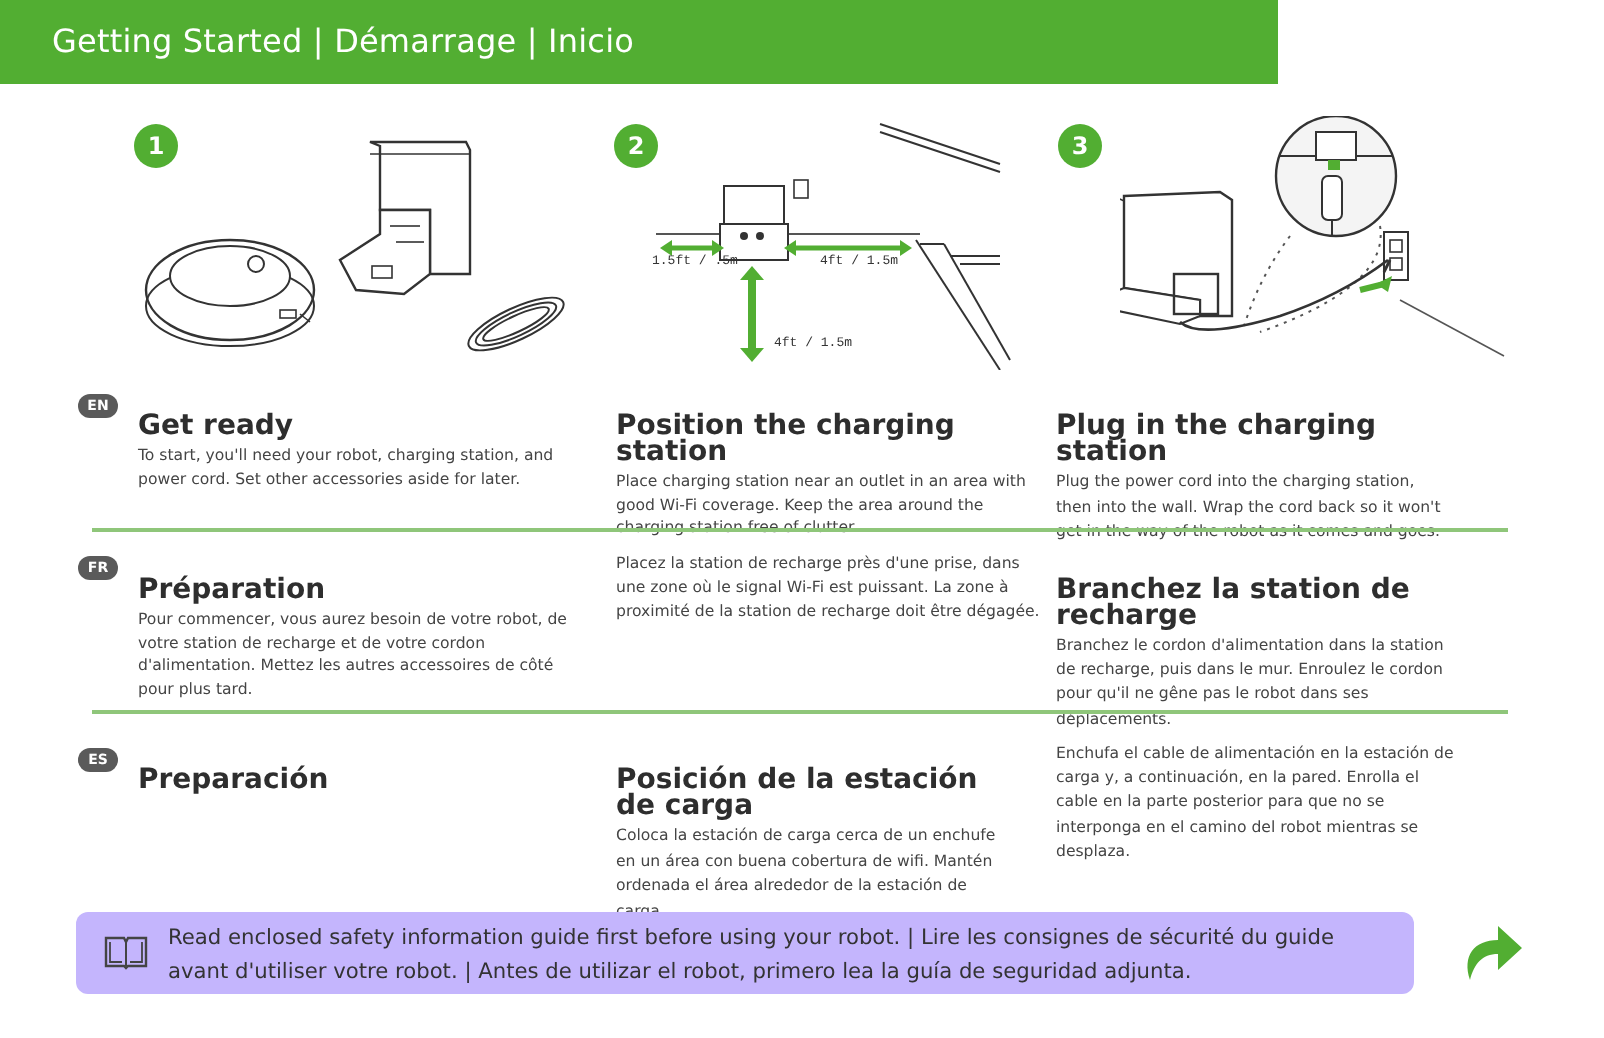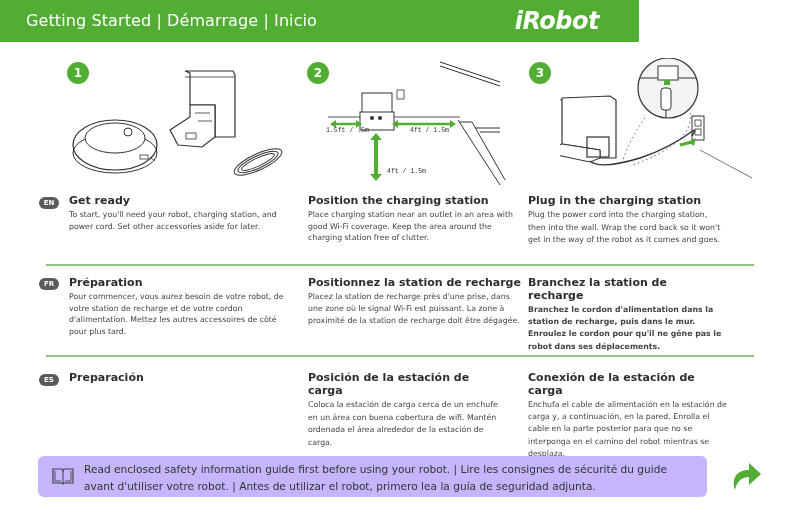--- a/index.html
+++ b/index.html
@@ -10,37 +10,36 @@
   .header-title { position: absolute; left: 26px; top: 11px; font-size: 16px; color: #ffffff; letter-spacing: 0.1px; }
   .brand-logo { position: absolute; right: 40px; top: 7px; font-size: 24px; font-weight: bold; font-style: italic; color: #ffffff; letter-spacing: -0.5px; font-family: "DejaVu Sans", sans-serif; }
 
   .step-badge { position: absolute; width: 22px; height: 22px; border-radius: 50%; background: #52ae32; color: #fff; font-size: 12px; font-weight: bold; text-align: center; line-height: 22px; }
 
   .illus { position: absolute; font-family: Liberation Mono, monospace; }
 
   .lang-badge { position: absolute; width: 20px; height: 12px; border-radius: 6px; background: #5a5a5a; color: #fff; font-size: 7px; font-weight: bold; text-align: center; line-height: 12px; }
 
   .col { position: absolute; }
-  .col h3 { font-size: 11px; font-weight: bold; color: #2e2e2e; margin-bottom: 2px; line-height: 13px; }
+  .col h3 { font-size: 14px; font-weight: bold; color: #2e2e2e; margin-bottom: 2px; line-height: 13px; margin-top: 13px; }
   .col p { font-size: 7.8px; line-height: 11.6px; color: #444; }
 
   .divider { position: absolute; height: 1.5px; background: #8fc67a; }
 
   .safety-box { position: absolute; left: 38px; top: 456px; width: 669px; height: 41px; background: #c4b5fd; border-radius: 6px; }
   .safety-text { position: absolute; left: 46px; top: 5px; width: 600px; font-size: 10.6px; line-height: 16.5px; color: #333; }
   .book-icon { position: absolute; left: 13px; top: 10px; }
 
   .next-arrow { position: absolute; left: 729px; top: 458px; }
 </style>
 </head>
 <body>
 
 <div class="header">
   <div class="header-title">Getting Started | Démarrage | Inicio</div>
-  <div class="brand-logo">iRobot</div>
 </div>
 
 <div class="step-badge" style="left:67px; top:62px;">1</div>
 <div class="illus" style="left:70px; top:65px; width:220px; height:120px;">
   <svg width="220" height="120" viewBox="0 0 220 120">
 
     <ellipse cx="45" cy="80" rx="42" ry="25" fill="#fff" stroke="#333" stroke-width="1.2"></ellipse>
     <ellipse cx="45" cy="88" rx="42" ry="20" fill="none" stroke="#333" stroke-width="1"></ellipse>
     <ellipse cx="45" cy="73" rx="30" ry="15" fill="#fff" stroke="#333" stroke-width="1"></ellipse>
     <circle cx="58" cy="67" r="4" fill="#fff" stroke="#333" stroke-width="1"></circle>
@@ -142,40 +141,38 @@
 </div>
 
 <div class="divider" style="left:46px; top:264px; width:708px;"></div>
 
 <div class="lang-badge" style="left:39px; top:278px;">FR</div>
 <div class="col" style="left:69px; top:276px; width:222px;">
   <h3>Préparation</h3>
   <p>Pour commencer, vous aurez besoin de votre robot, de votre station de recharge et de votre cordon d'alimentation. Mettez les autres accessoires de côté pour plus tard.</p>
 </div>
 <div class="col" style="left:308px; top:276px; width:214px;">
-  <h3>Positionnez la station de recharge</h3>
   <p style="line-height:12.2px;">Placez la station de recharge près d'une prise, dans une zone où le signal Wi-Fi est puissant. La zone à proximité de la station de recharge doit être dégagée.</p>
 </div>
 <div class="col" style="left:528px; top:276px; width:196px;">
   <h3>Branchez la station de recharge</h3>
-  <p style="line-height:12.2px;font-weight:bold;">Branchez le cordon d'alimentation dans la station de recharge, puis dans le mur. Enroulez le cordon pour qu'il ne gêne pas le robot dans ses déplacements.</p>
+  <p style="line-height:12.2px;">Branchez le cordon d'alimentation dans la station de recharge, puis dans le mur. Enroulez le cordon pour qu'il ne gêne pas le robot dans ses déplacements.</p>
 </div>
 
 <div class="divider" style="left:46px; top:355px; width:708px;"></div>
 
 <div class="lang-badge" style="left:39px; top:374px;">ES</div>
 <div class="col" style="left:69px; top:371px; width:222px;">
   <h3>Preparación</h3>
 </div>
 <div class="col" style="left:308px; top:371px; width:196px;">
   <h3>Posición de la estación de carga</h3>
   <p style="line-height:12.6px;">Coloca la estación de carga cerca de un enchufe en un área con buena cobertura de wifi. Mantén ordenada el área alrededor de la estación de carga.</p>
 </div>
 <div class="col" style="left:528px; top:371px; width:200px;">
-  <h3>Conexión de la estación de carga</h3>
   <p style="line-height:12.2px;">Enchufa el cable de alimentación en la estación de carga y, a continuación, en la pared. Enrolla el cable en la parte posterior para que no se interponga en el camino del robot mientras se desplaza.</p>
 </div>
 
 <div class="safety-box">
   <span class="book-icon">
     <svg width="24" height="20" viewBox="0 0 24 20">
       <path d="M2 3 L11 3 L12 5 L13 3 L22 3 L22 17 L13 17 L12 18 L11 17 L2 17 Z" fill="none" stroke="#444" stroke-width="1.2"></path>
       <line x1="12" y1="5" x2="12" y2="17" stroke="#444" stroke-width="1"></line>
       <path d="M4 5 L4 15 L10 15" fill="none" stroke="#444" stroke-width="0.9"></path>
       <path d="M20 5 L20 15 L14 15" fill="none" stroke="#444" stroke-width="0.9"></path>

